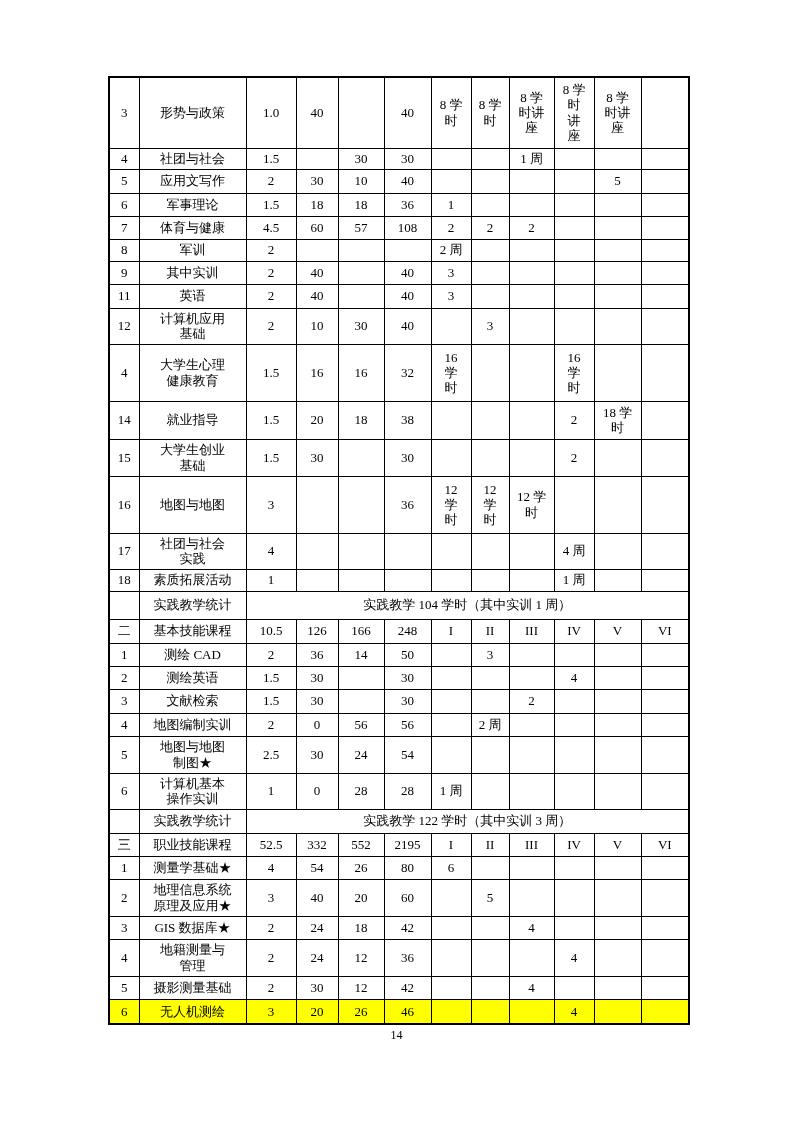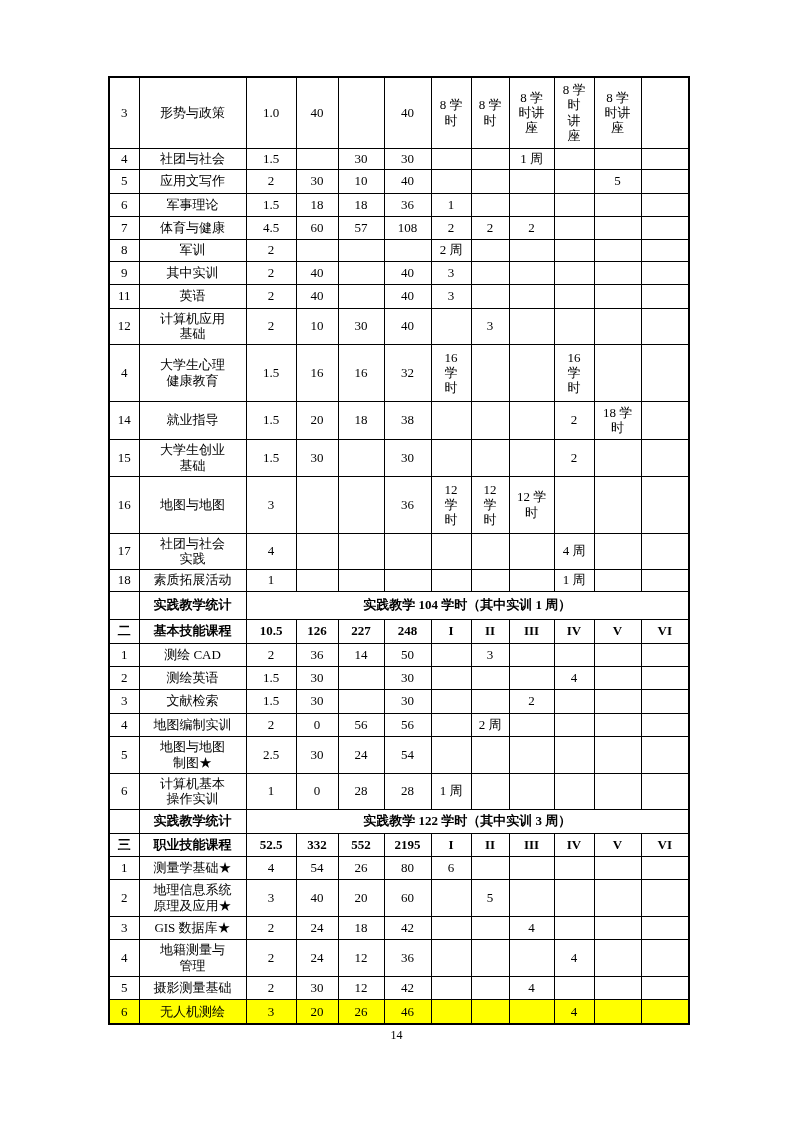--- a/index.html
+++ b/index.html
@@ -14,21 +14,21 @@
     border:2px solid #000;
   }
   td{
     border:1px solid #000;
     text-align:center;vertical-align:middle;
     font-size:13px;line-height:1.18;
     padding:1px 2px;
     white-space:pre-line;
     overflow:hidden;
   }
-  tr.bold-row td{font-weight:bold;}
+  tr.bold-row td{font-weight:normal;}
   .page-number{
     position:absolute;left:0;top:1028px;width:100%;
     text-align:center;font-size:12px;
   }
 </style>
 </head>
 <body>
 
 <div class="page">
   <table class="curriculum">
@@ -283,21 +283,21 @@
         <tr class="bold-row" style="height: 28px;">
           <td></td>
           <td>实践教学统计</td>
           <td colspan="10">实践教学 104 学时（其中实训 1 周）</td>
         </tr>
         <tr class="bold-row" style="height: 24px;">
           <td>二</td>
           <td>基本技能课程</td>
           <td>10.5</td>
           <td>126</td>
-          <td>227</td>
+          <td>166</td>
           <td>248</td>
           <td>I</td>
           <td>II</td>
           <td>III</td>
           <td>IV</td>
           <td>V</td>
           <td>VI</td>
         </tr>
         <tr style="height: 23px;">
           <td>1</td>

